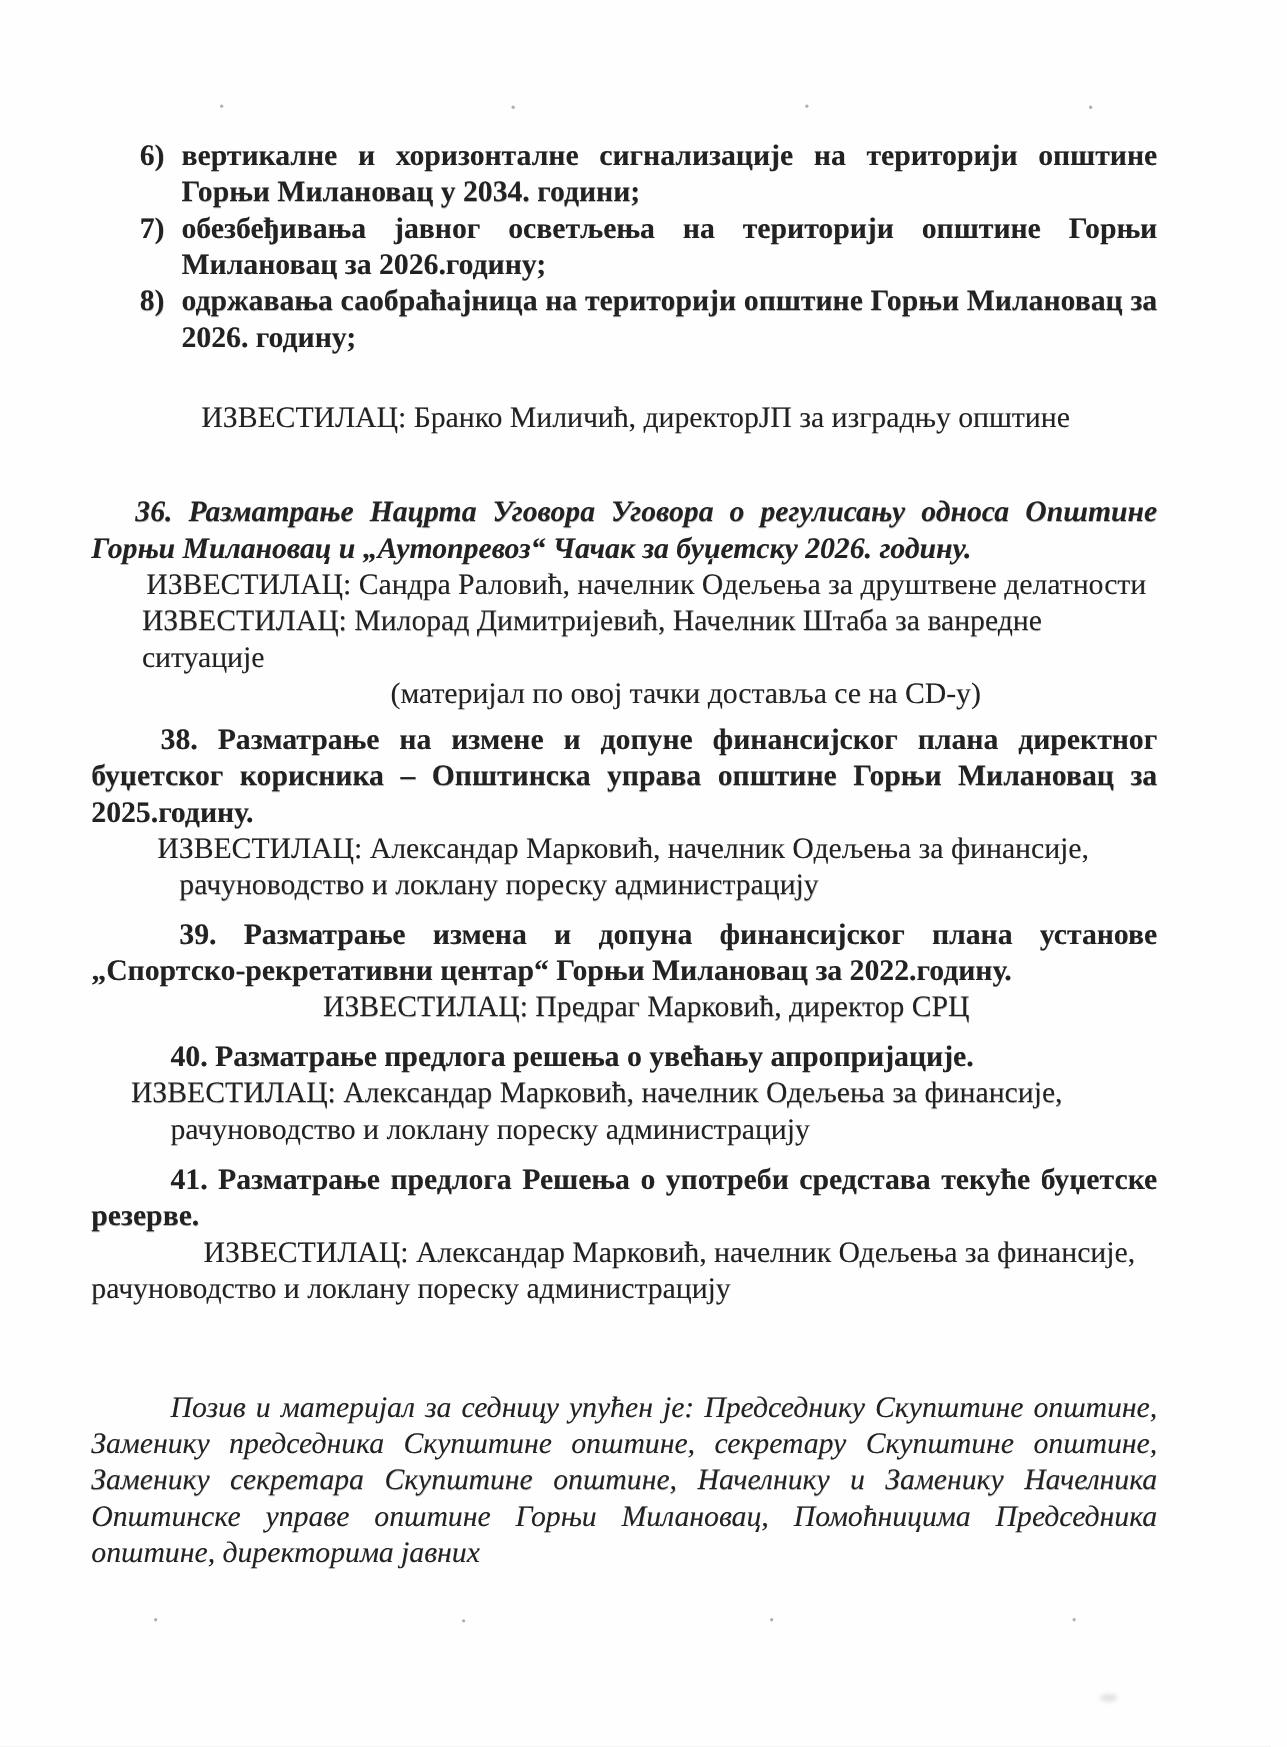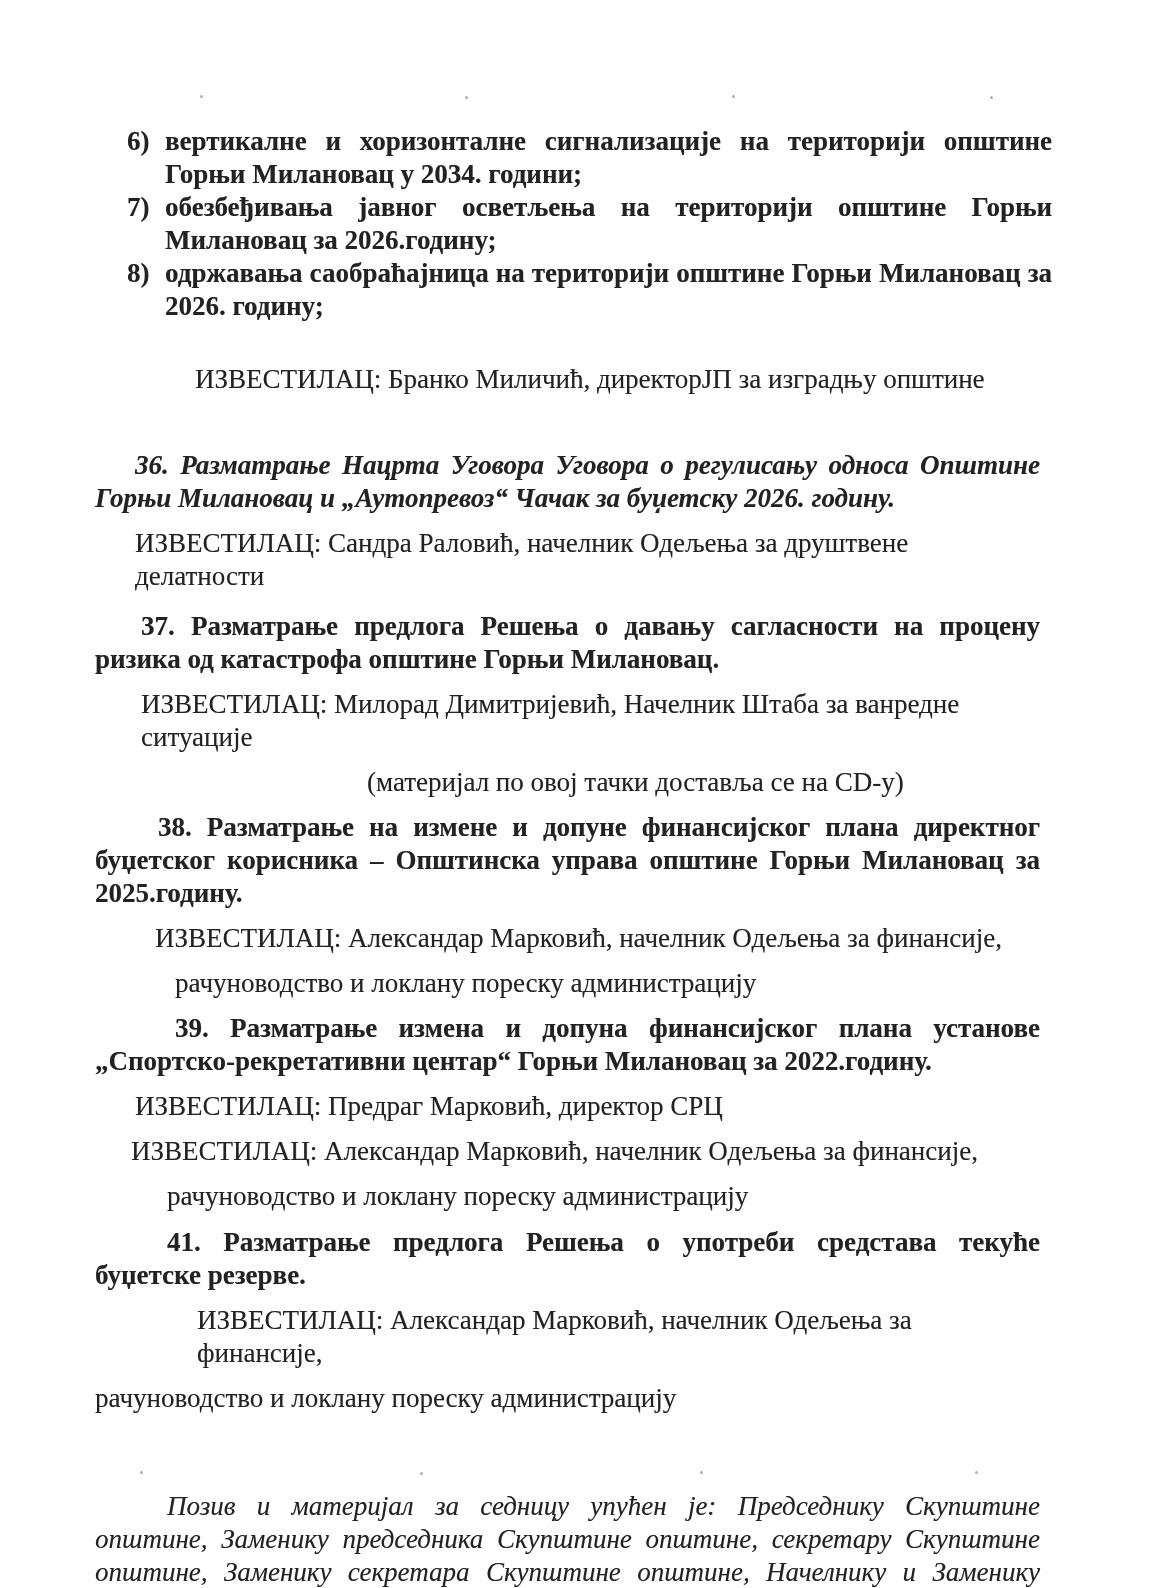--- a/index.html
+++ b/index.html
@@ -8,29 +8,29 @@
     width:1170px;height:1588px;
     background:#fefefe;
     font-family:"Liberation Serif","DejaVu Serif",serif;
     color:#222;
     font-size:27px;
     line-height:33px;
     overflow:hidden;
     text-shadow:0.3px 0.3px 0.6px rgba(45,45,45,0.35);
   }
   .content{position:absolute;left:83px;top:125px;width:969px;}
-  p{margin:12px;}
+  p{margin:0;}
   .b{font-weight:bold;}
   .i{font-style:italic;}
   .j{text-align:justify;}
   
   .ind40{text-indent:40px;} .ind46{text-indent:46px;} .ind63{text-indent:63px;}
   .ind72{text-indent:72px;} .ind80{text-indent:80px;}
   
-  .pl0{padding-left:0;} .pl36{padding-left:36px;} .pl40{padding-left:40px;}
+  .pl0{padding-left:0;} .pl36{padding-left:36px;} .pl40{padding-left:40px;text-align:center;}
   .pl46{padding-left:46px;} .pl60{padding-left:60px;} .pl72{padding-left:72px;}
   .pl80{padding-left:80px;} .pl100{padding-left:100px;} .pl102{padding-left:102px;}
   .pl247{padding-left:247px;} .pl272{padding-left:272px;}
   
   .m40{margin-top:40px;} .m53{margin-top:53px;font-style:italic;} .m17{margin-top:17px;}
   .m9{margin-top:9px;}   .m12{margin-top:12px;} .m13{margin-top:13px;}
   .m18{margin-top:18px;} .m75{margin-top:75px;}
   
   .prelist{margin-left:44px;font-weight:bold;}
   .pl-item{display:flex;}
@@ -73,37 +73,37 @@
     </div>
 
     <p class="m40 pl100">ИЗВЕСТИЛАЦ: Бранко Миличић, директорЈП за изградњу општине</p>
 
     <section>
       <p class="b j ind40 m53">36. Разматрање Нацрта Уговора Уговора о регулисању односа Општине Горњи Милановац и „Аутопревоз“ Чачак за буџетску 2026. годину.</p>
       <p class="pl40">ИЗВЕСТИЛАЦ: Сандра Раловић, начелник Одељења за друштвене делатности</p>
     </section>
 
     <section>
-      <p class="b j ind46 m17">37. Разматрање предлога Решења о давању сагласности на процену ризика од катастрофа општине Горњи Милановац.</p>
       <p class="pl46">ИЗВЕСТИЛАЦ: Милорад Димитријевић, Начелник Штаба за ванредне ситуације</p>
       <p class="pl272">(материјал по овој тачки доставља се на CD-у)</p>
     </section>
 
     <section>
       <p class="b j ind63 m9">38. Разматрање на измене и допуне финансијског плана директног буџетског корисника – Општинска управа општине Горњи Милановац за 2025.годину.</p>
       <p class="pl60">ИЗВЕСТИЛАЦ: Александар Марковић, начелник Одељења за финансије,</p>
       <p class="pl80">рачуноводство и локлану пореску администрацију</p>
     </section>
 
     <section>
       <p class="b j ind80 m12">39. Разматрање измена и допуна финансијског плана установе „Спортско-рекретативни центар“ Горњи Милановац за 2022.годину.</p>
       <p class="pl40">ИЗВЕСТИЛАЦ: Предраг Марковић, директор СРЦ</p>
     </section>
 
     <section>
+      <p class="b j ind72 m12">40. Разматрање предлога решења о увећању апропријације.</p>
       <p class="pl36">ИЗВЕСТИЛАЦ: Александар Марковић, начелник Одељења за финансије,</p>
       <p class="pl72">рачуноводство и локлану пореску администрацију</p>
     </section>
 
     <section>
       <p class="b j ind72 m13">41. Разматрање предлога Решења о употреби средстава текуће буџетске резерве.</p>
       <p class="pl102">ИЗВЕСТИЛАЦ: Александар Марковић, начелник Одељења за финансије,</p>
       <p class="pl0">рачуноводство и локлану пореску администрацију</p>
     </section>
 

